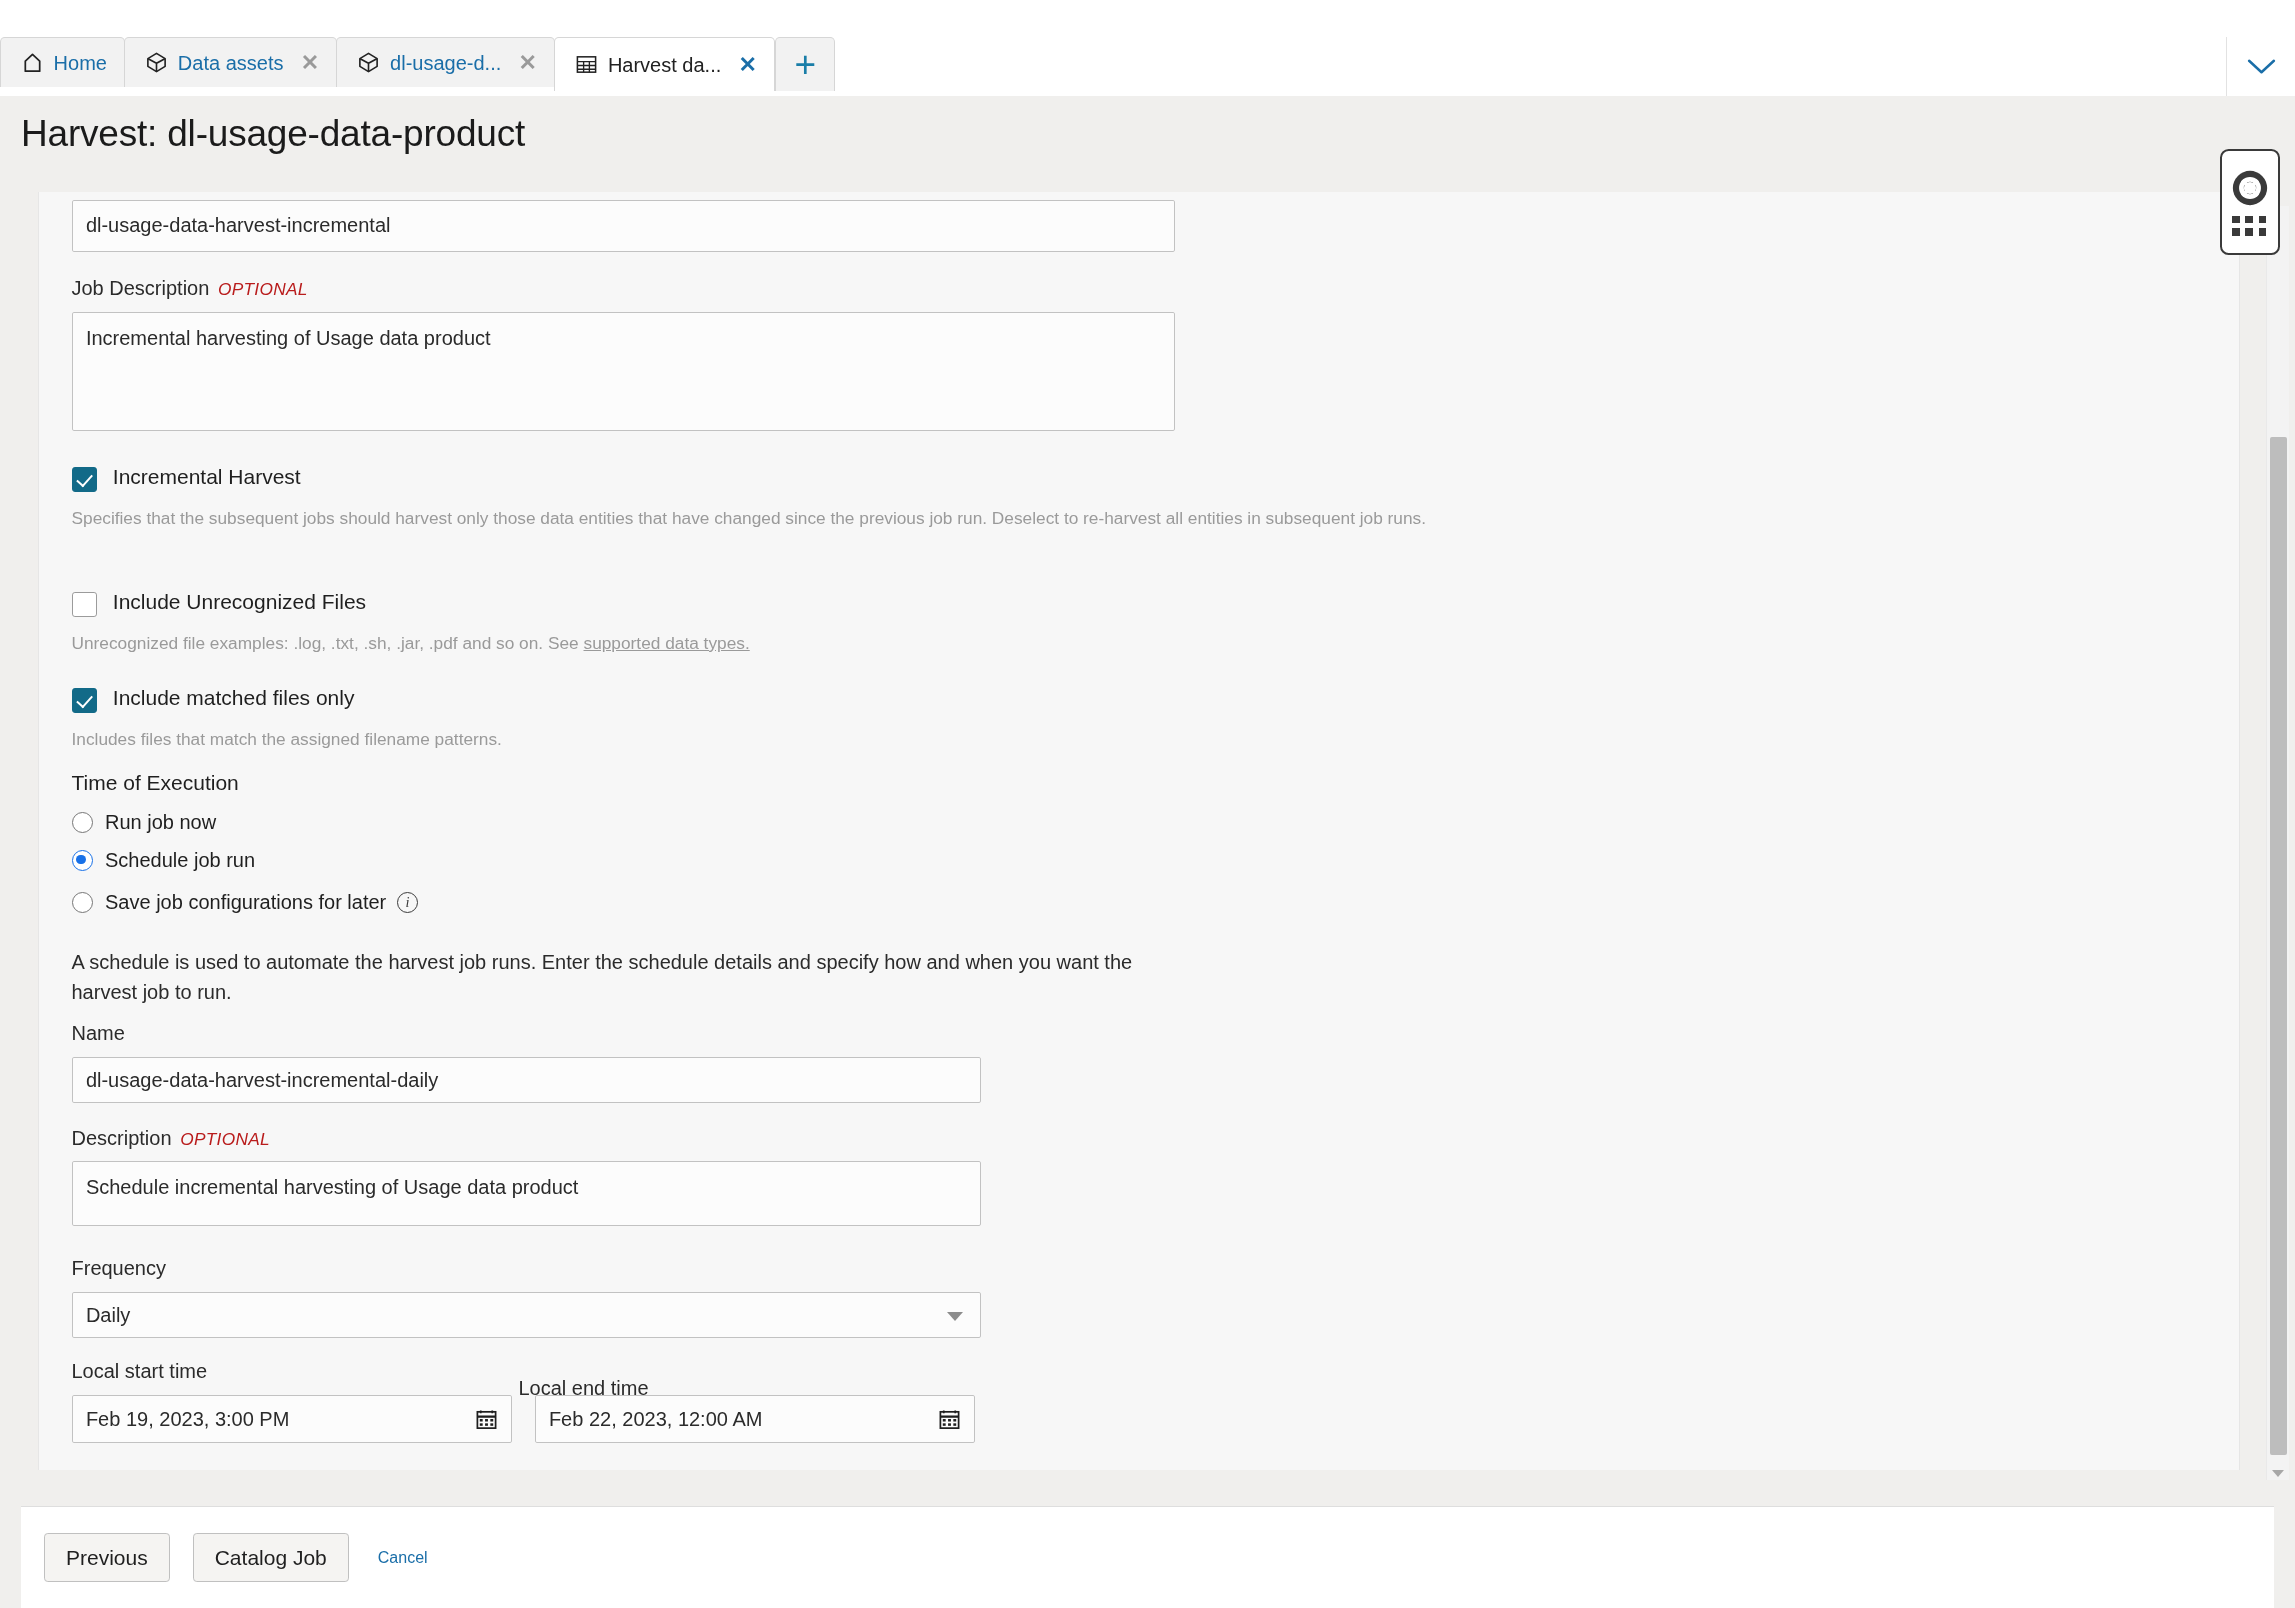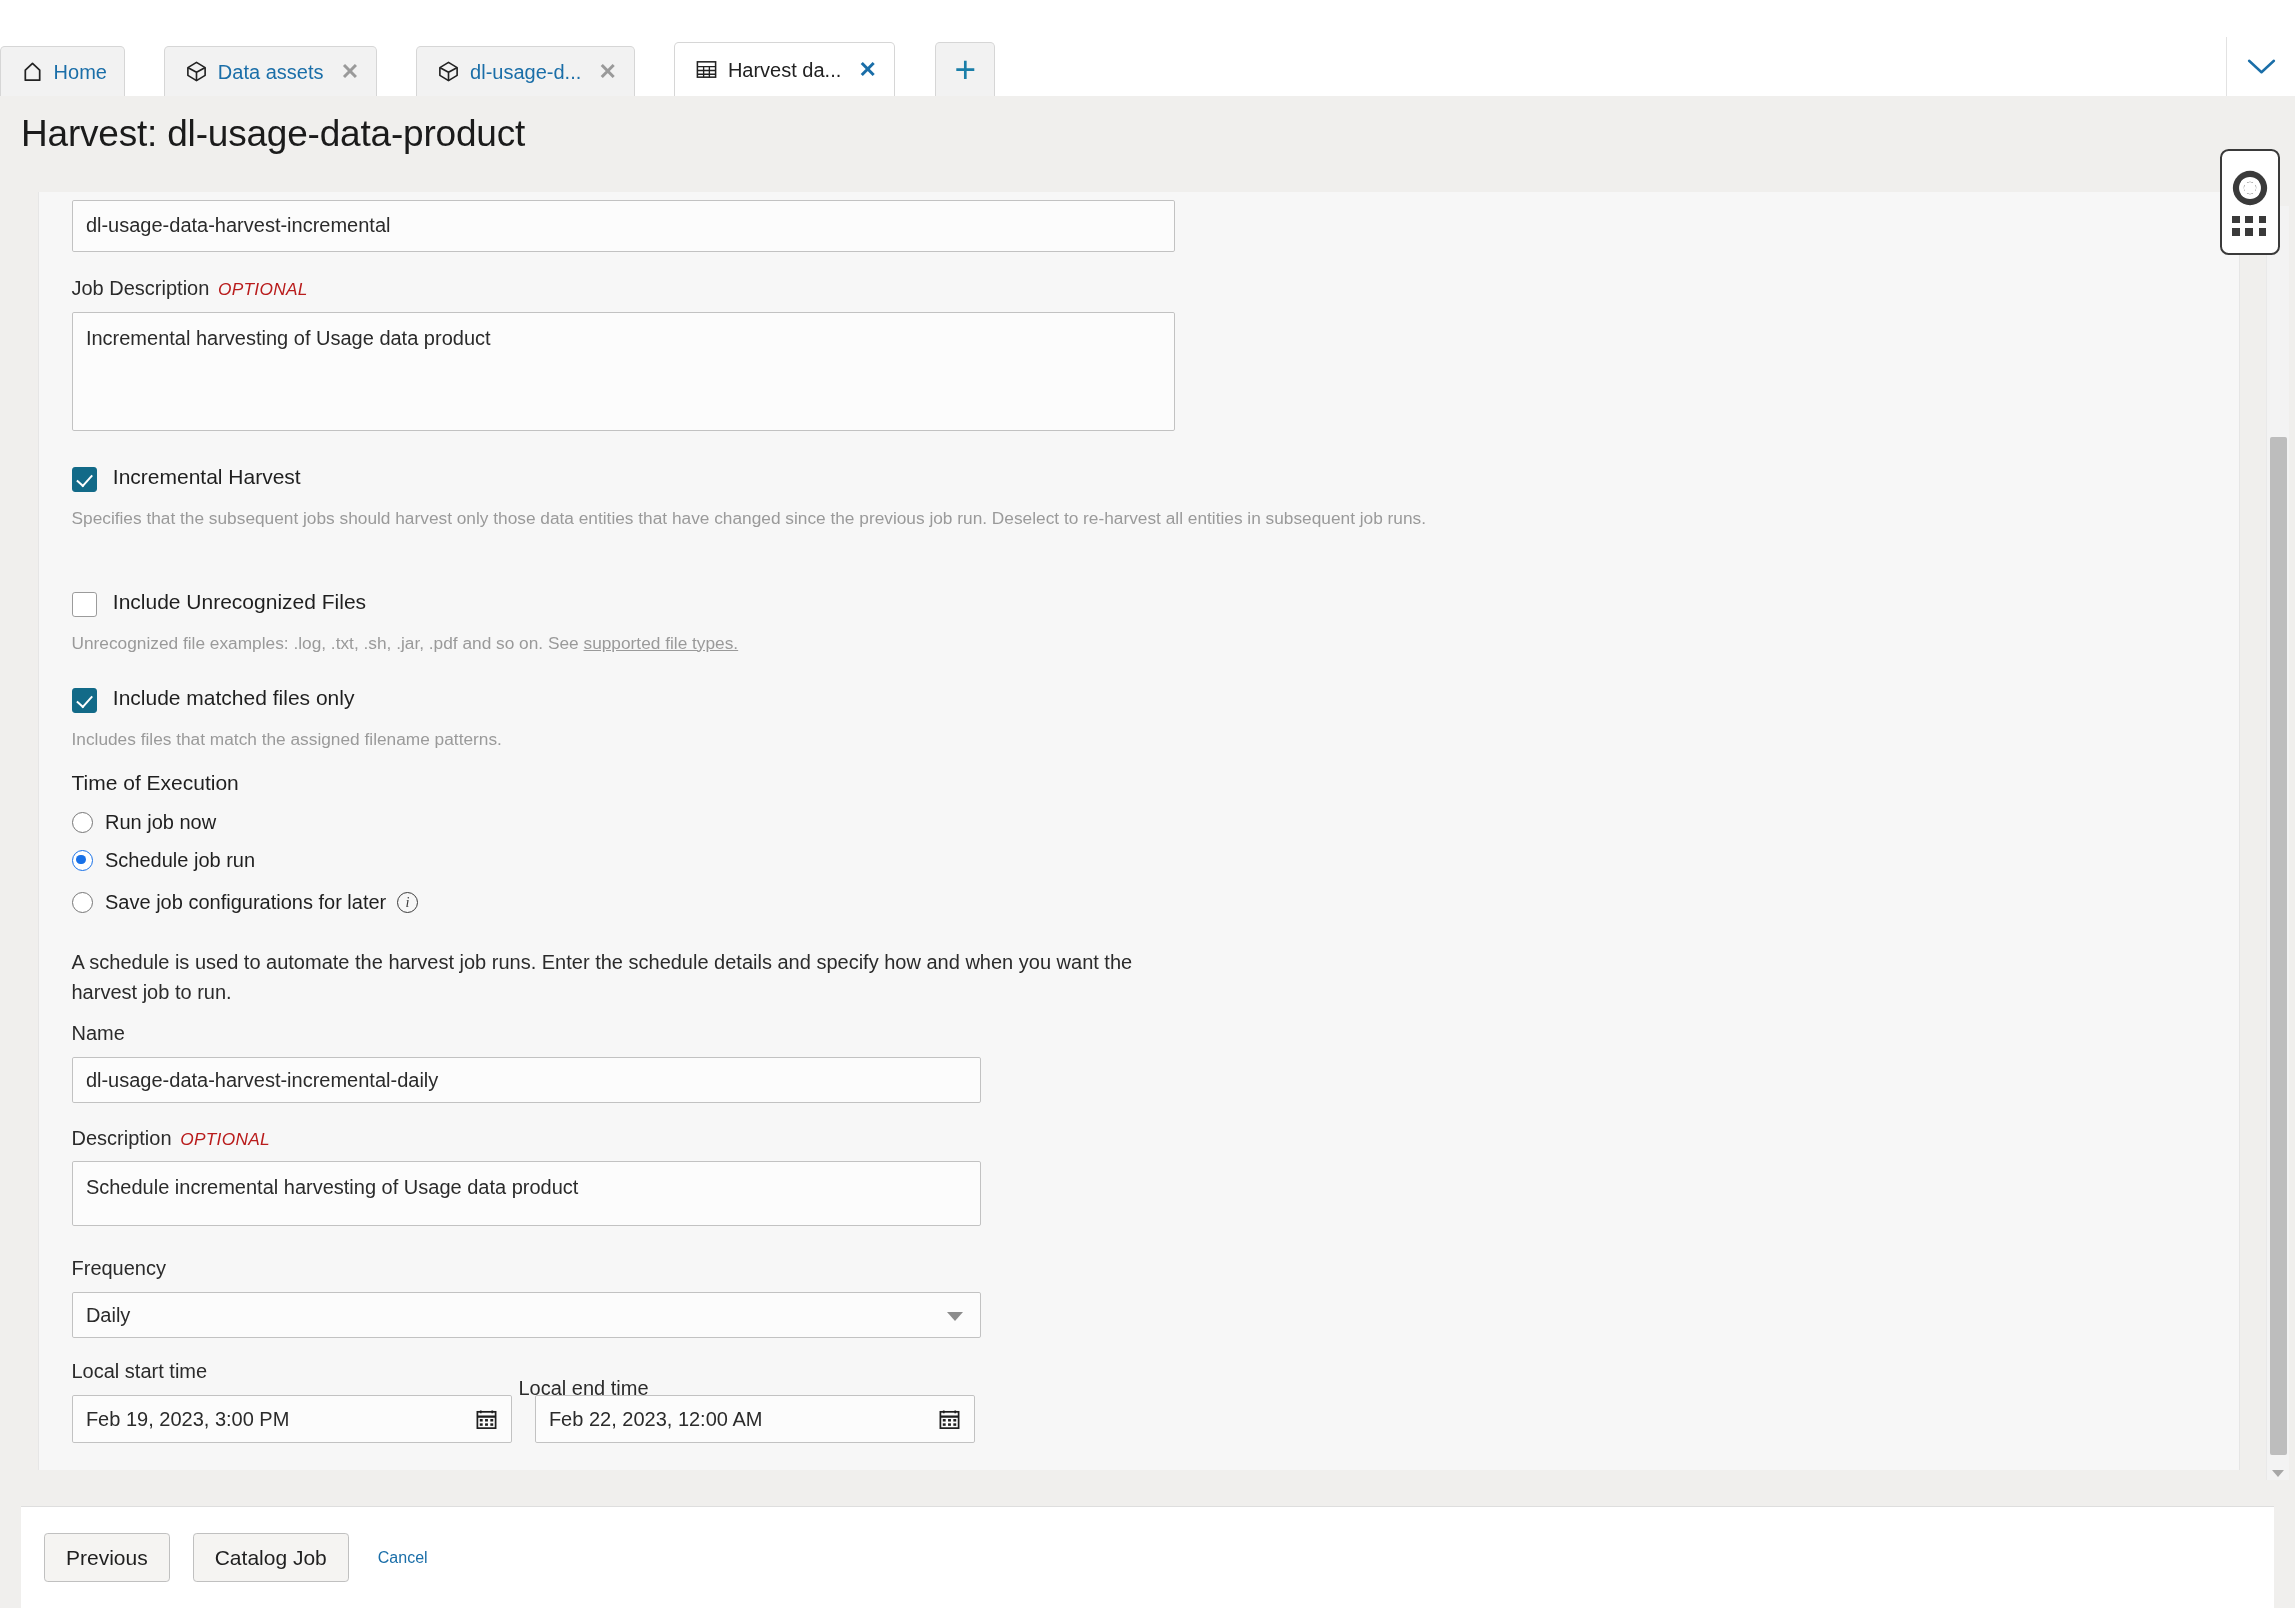--- a/index.html
+++ b/index.html
@@ -26,21 +26,21 @@
   .bc-sep { color: #8a8a8a; margin: 0 8.6px; }
   .bc-current { color: #5a5a5a; font-style: italic; }
 
   
   .tabbar {
     position: absolute; left: 0; top: 37px;
     width: 2295px; height: 60px;
     background: #ffffff;
     border-bottom: 1px solid #d0d0d0;
   }
-  .tabs { position: absolute; left: 0; bottom: 0; display: flex; align-items: flex-end; height: 100%; gap: 40px; }
+  .tabs { position: absolute; left: 0; bottom: 0; display: flex; height: 100%; }
   .tab {
     height: 50px;
     display: flex; align-items: center;
     padding: 0 17.3px 0 19px;
     background: #f2f2f2;
     border: 1px solid #d6d6d6;
     border-bottom: none;
     border-top-left-radius: 4.8px; border-top-right-radius: 4.8px;
     margin-right: -1px;
     font-size: 20px;
@@ -370,21 +370,21 @@
         <span class="cb-box on"></span>
         <span class="cb-label">Incremental Harvest</span>
       </div>
       <div class="help-txt" style="position:absolute;left:21px;top:307px;width:1491px;">Specifies that the subsequent jobs should harvest only those data entities that have changed since the previous job run. Deselect to re-harvest all entities in subsequent job runs.</div>
 
       <div class="cb-row" style="position:absolute;left:21px;top:398px;width:1499px;">
         <span class="cb-box off"></span>
         <span class="cb-label">Include Unrecognized Files</span>
       </div>
       <div class="help-txt" style="position:absolute;left:21px;top:432px;width:1491px;">
-        <span>Unrecognized file examples: .log, .txt, .sh, .jar, .pdf and so on. See </span><span class="help-link">supported file types.</span>
+        <span>Unrecognized file examples: .log, .txt, .sh, .jar, .pdf and so on. See </span><span class="help-link">supported data types.</span>
       </div>
 
       <div class="cb-row" style="position:absolute;left:21px;top:494px;width:1499px;">
         <span class="cb-box on"></span>
         <span class="cb-label">Include matched files only</span>
       </div>
       <div class="help-txt" style="position:absolute;left:21px;top:528px;width:1491px;">Includes files that match the assigned filename patterns.</div>
 
       <div class="section-head" style="position:absolute;left:21px;top:579px;">Time of Execution</div>
 

